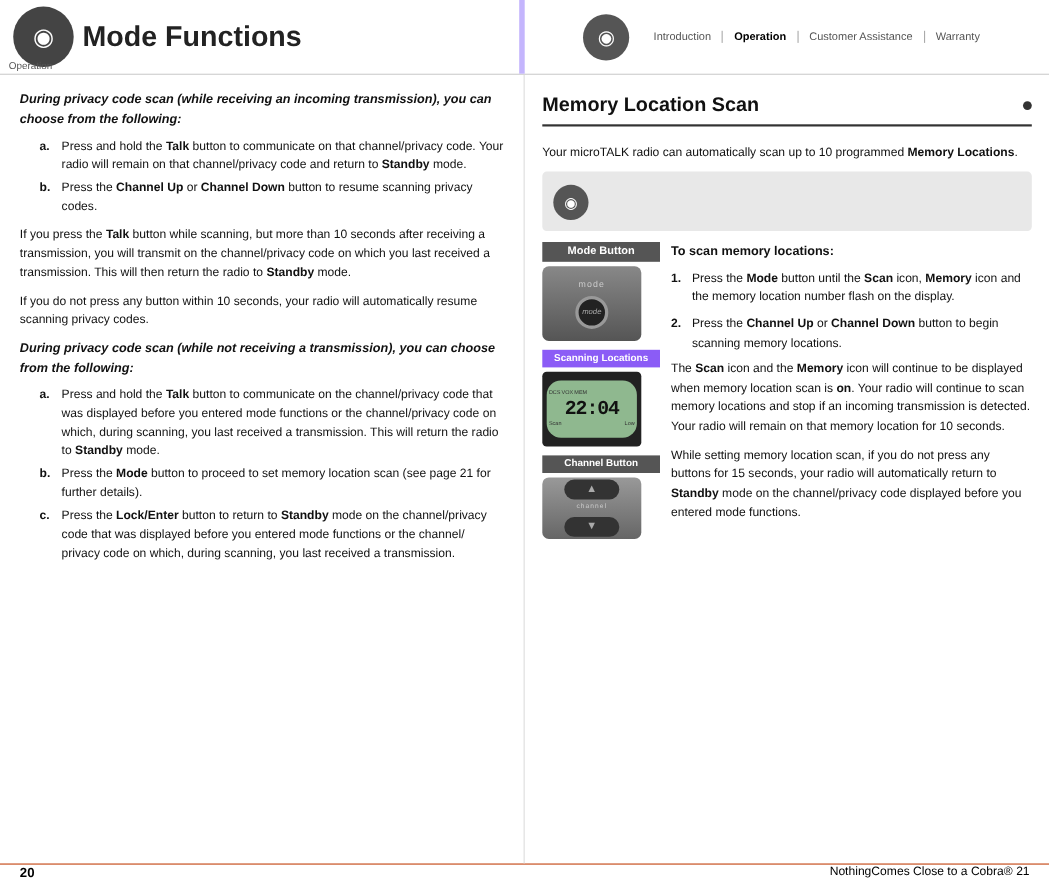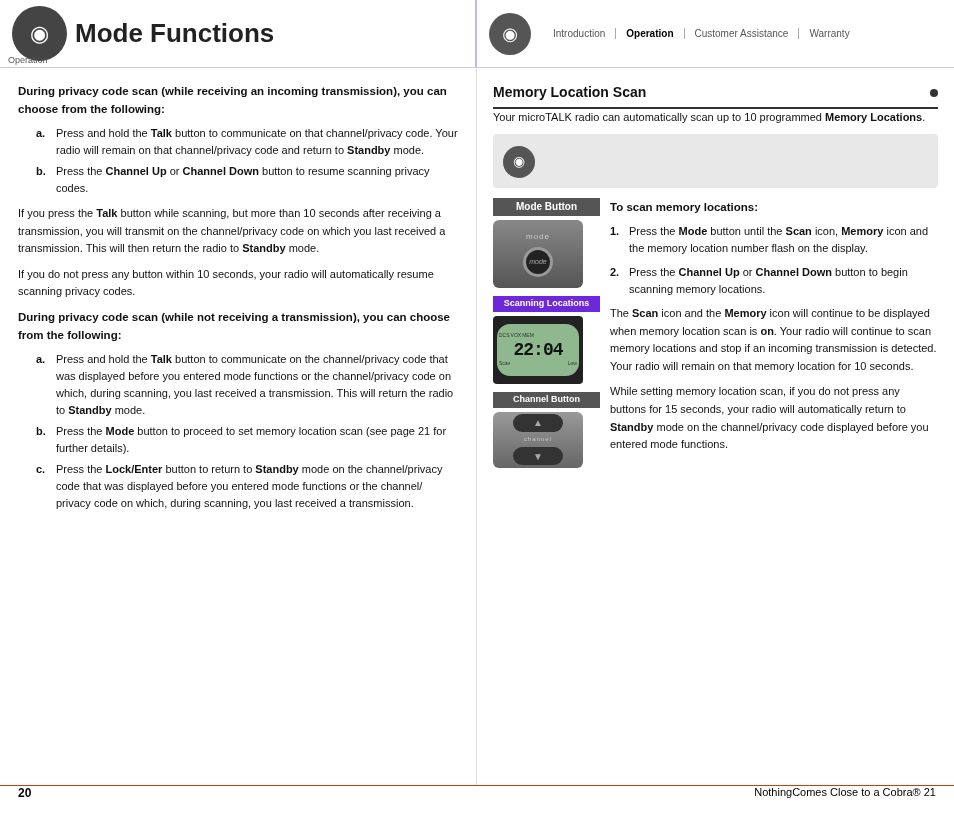--- a/index.html
+++ b/index.html
@@ -18,21 +18,21 @@
       align-items: stretch;
       border-bottom: 1px solid #ccc;
       height: 68px;
       background: #fff;
     }
     .header-left {
       display: flex;
       align-items: center;
       width: 477px;
       padding: 8px 12px;
-      border-right: 2px solid #c4b5fd;
+      border-right: 5px solid #c4b5fd;
     }
     .header-icon-left {
       width: 55px;
       height: 55px;
       background: #444;
       border-radius: 50%;
       display: flex;
       align-items: center;
       justify-content: center;
       margin-right: 8px;
@@ -46,20 +46,21 @@
     .header-title {
       font-size: 26px;
       font-weight: bold;
       color: #222;
     }
     .header-right {
       display: flex;
       align-items: center;
       flex: 1;
       padding: 12px 12px;
+      justify-content: center;
     }
     .header-icon-right {
       width: 42px;
       height: 42px;
       background: #555;
       border-radius: 50%;
       display: flex;
       align-items: center;
       justify-content: center;
       margin-right: 12px;
@@ -144,29 +145,29 @@
     .list-item {
       display: flex;
       margin-bottom: 4px;
     }
     .list-label {
       font-weight: bold;
       min-width: 18px;
       margin-right: 2px;
     }
     .para { margin-bottom: 8px; line-height: 1.6; }
-    .bold-heading { font-weight: bold; margin-bottom: 6px; font-size: 11.5px; }
+    .bold-heading { font-weight: bold; margin-bottom: 6px; font-size: 11.5px; font-style: italic; }
 
     
     .section-title {
-      font-size: 14px;
+      font-size: 18px;
       font-weight: bold;
       border-bottom: 2px solid #333;
       padding-bottom: 3px;
-      margin-bottom: 0;
+      margin-bottom: 16px;
       display: flex;
       align-items: center;
       justify-content: space-between;
     }
     .section-title-dot {
       width: 8px;
       height: 8px;
       background: #333;
       border-radius: 50%;
       display: inline-block;
@@ -428,21 +429,21 @@
         <div style="background:#555;color:#fff;font-size:10px;font-weight:bold;text-align:center;padding:1px 4px;">
           <span>Mode Button</span>
         </div>
         <div class="mode-btn-device">
           <span class="mode-btn-label">mode</span>
           <div class="mode-btn-circle">
             <span class="mode-btn-inner">mode</span>
           </div>
         </div>
 
-        <div style="background:#6d28d9;color:#fff;font-size:9px;font-weight:bold;text-align:center;padding:1px 4px;margin-top:4px;">
+        <div style="background:#8b5cf6;color:#fff;font-size:9px;font-weight:bold;text-align:center;padding:1px 4px;margin-top:4px;">
           <span>Scanning Locations</span>
         </div>
         <div class="scan-display">
           <div class="scan-display-screen">
             <div class="scan-icons-row">
               <span>DCS</span>
               <span> VOX</span>
               <span> MEM</span>
             </div>
             <div class="scan-number">

